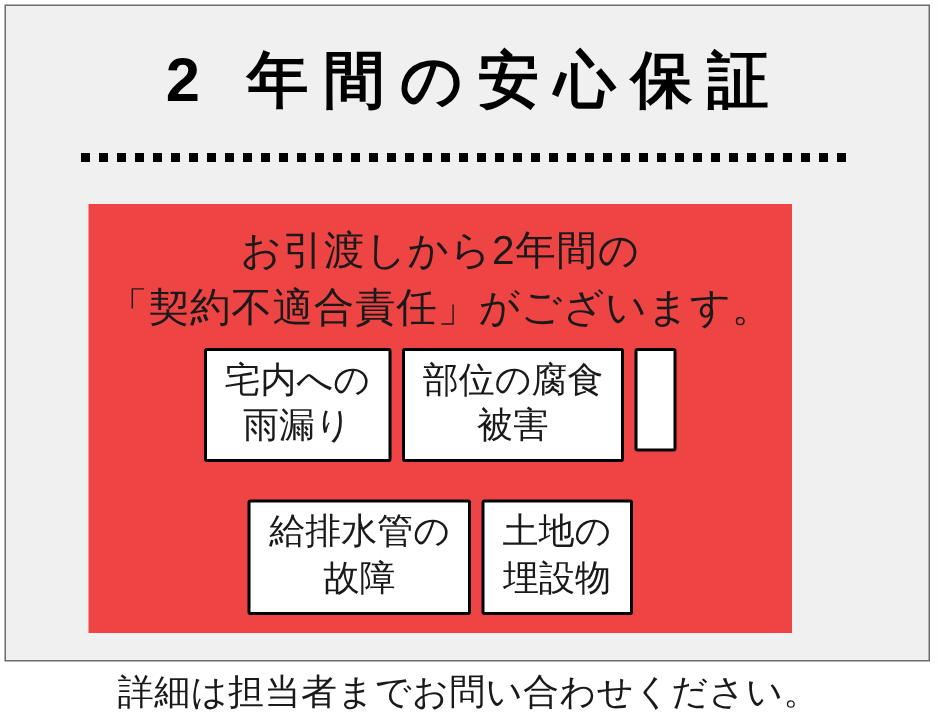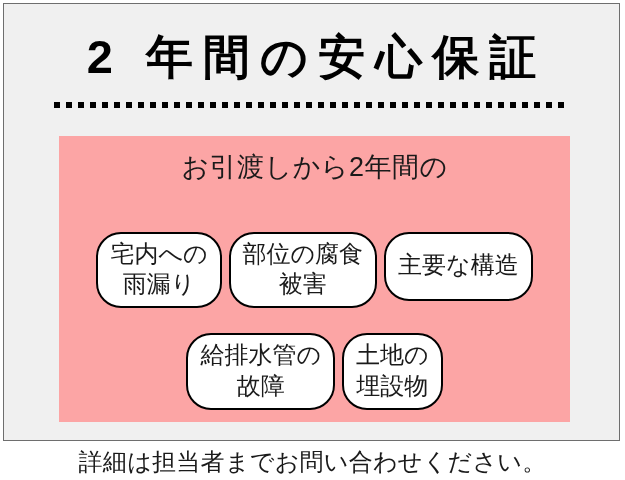--- a/index.html
+++ b/index.html
@@ -39,21 +39,21 @@
   
   .title-row {
     position: absolute;
     left: 0;
     top: 26px;
     width: 100%;
     text-align: center;
   }
   .title {
     display: inline-block;
-    font-size: 47px;
+    font-size: 41px;
     font-weight: 700;
     letter-spacing: 10px;
     
     text-indent: 10px;
     line-height: 1.15;
     color: #000000;
     white-space: nowrap;
   }
 
   
@@ -70,23 +70,23 @@
       rgba(0,0,0,0) 6px,
       rgba(0,0,0,0) 12px
     );
   }
 
   
   .card {
     position: absolute;
     left: 55px;
     top: 132px;
-    width: 511px;
+    width: 469px;
     height: 286px;
-    background: #fca5a5;
+    background: #ef4444;
   }
 
   .lead {
     margin: 0;
     padding-top: 12px;
     text-align: center;
     font-size: 27px;
     line-height: 1.42;
     letter-spacing: 0.5px;
     color: #1a1a1a;
@@ -109,21 +109,21 @@
     align-items: flex-start;
     gap: 7px;
   }
   .pill-row + .pill-row {
     margin-top: 25px;
   }
 
   .pill {
     box-sizing: border-box;
     border: 2.5px solid #000000;
-    border-radius: 25px;
+    border-radius: 2px;
     background: #ffffff;
     padding: 5px 12px 7px 12px;
     min-height: 69px;
     display: flex;
     flex-direction: column;
     justify-content: center;
     align-items: center;
   }
   .pill-line {
     display: block;
@@ -165,38 +165,38 @@
     <div class="title-row">
       <span class="title">2 年間の安心保証</span>
     </div>
 
     <div class="divider"></div>
 
     <div class="card">
 
       <p class="lead">
         <span class="lead-line">お引渡しから2年間の</span>
+        <span class="lead-line">「契約不適合責任」がございます。</span>
       </p>
 
       <div class="pill-rows">
 
         <div class="pill-row">
 
           <div class="pill">
             <span class="pill-line">宅内への</span>
             <span class="pill-line">雨漏り</span>
           </div>
 
           <div class="pill">
             <span class="pill-line">部位の腐食</span>
             <span class="pill-line">被害</span>
           </div>
 
           <div class="pill">
-            <span class="pill-line">主要な構造</span>
           </div>
 
         </div>
 
         <div class="pill-row">
 
           <div class="pill">
             <span class="pill-line">給排水管の</span>
             <span class="pill-line">故障</span>
           </div>

